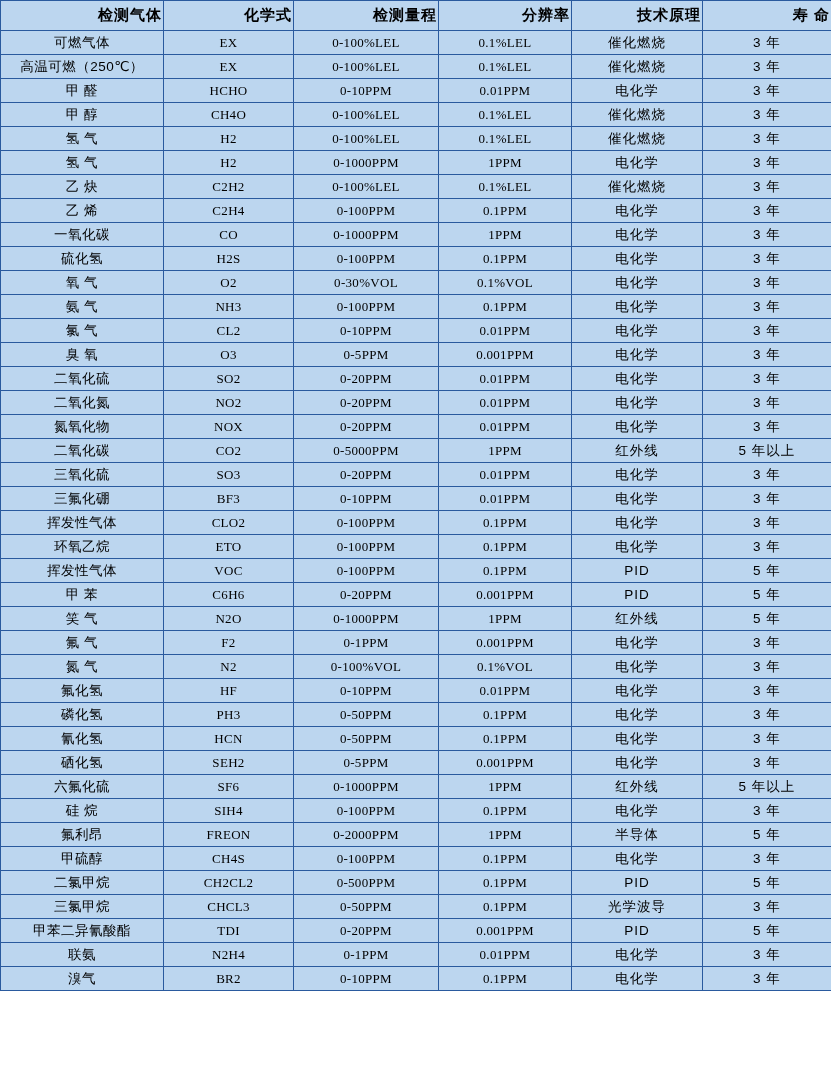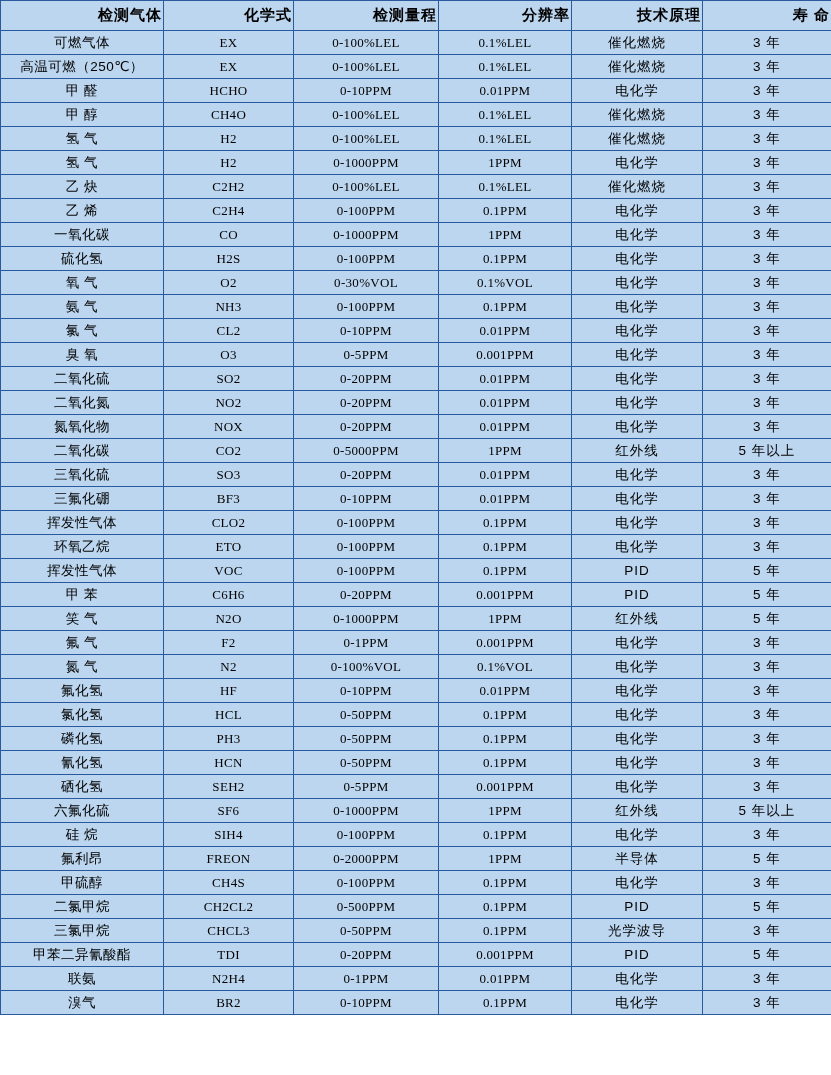--- a/index.html
+++ b/index.html
@@ -305,28 +305,20 @@
       </tr>
       <tr>
         <td class="name">氟化氢</td>
         <td class="formula">HF</td>
         <td class="range">0-10PPM</td>
         <td class="resolution">0.01PPM</td>
         <td class="principle">电化学</td>
         <td class="life">3 年</td>
       </tr>
       <tr>
-        <td class="name">氯化氢</td>
-        <td class="formula">HCL</td>
-        <td class="range">0-50PPM</td>
-        <td class="resolution">0.1PPM</td>
-        <td class="principle">电化学</td>
-        <td class="life">3 年</td>
-      </tr>
-      <tr>
         <td class="name">磷化氢</td>
         <td class="formula">PH3</td>
         <td class="range">0-50PPM</td>
         <td class="resolution">0.1PPM</td>
         <td class="principle">电化学</td>
         <td class="life">3 年</td>
       </tr>
       <tr>
         <td class="name">氰化氢</td>
         <td class="formula">HCN</td>

